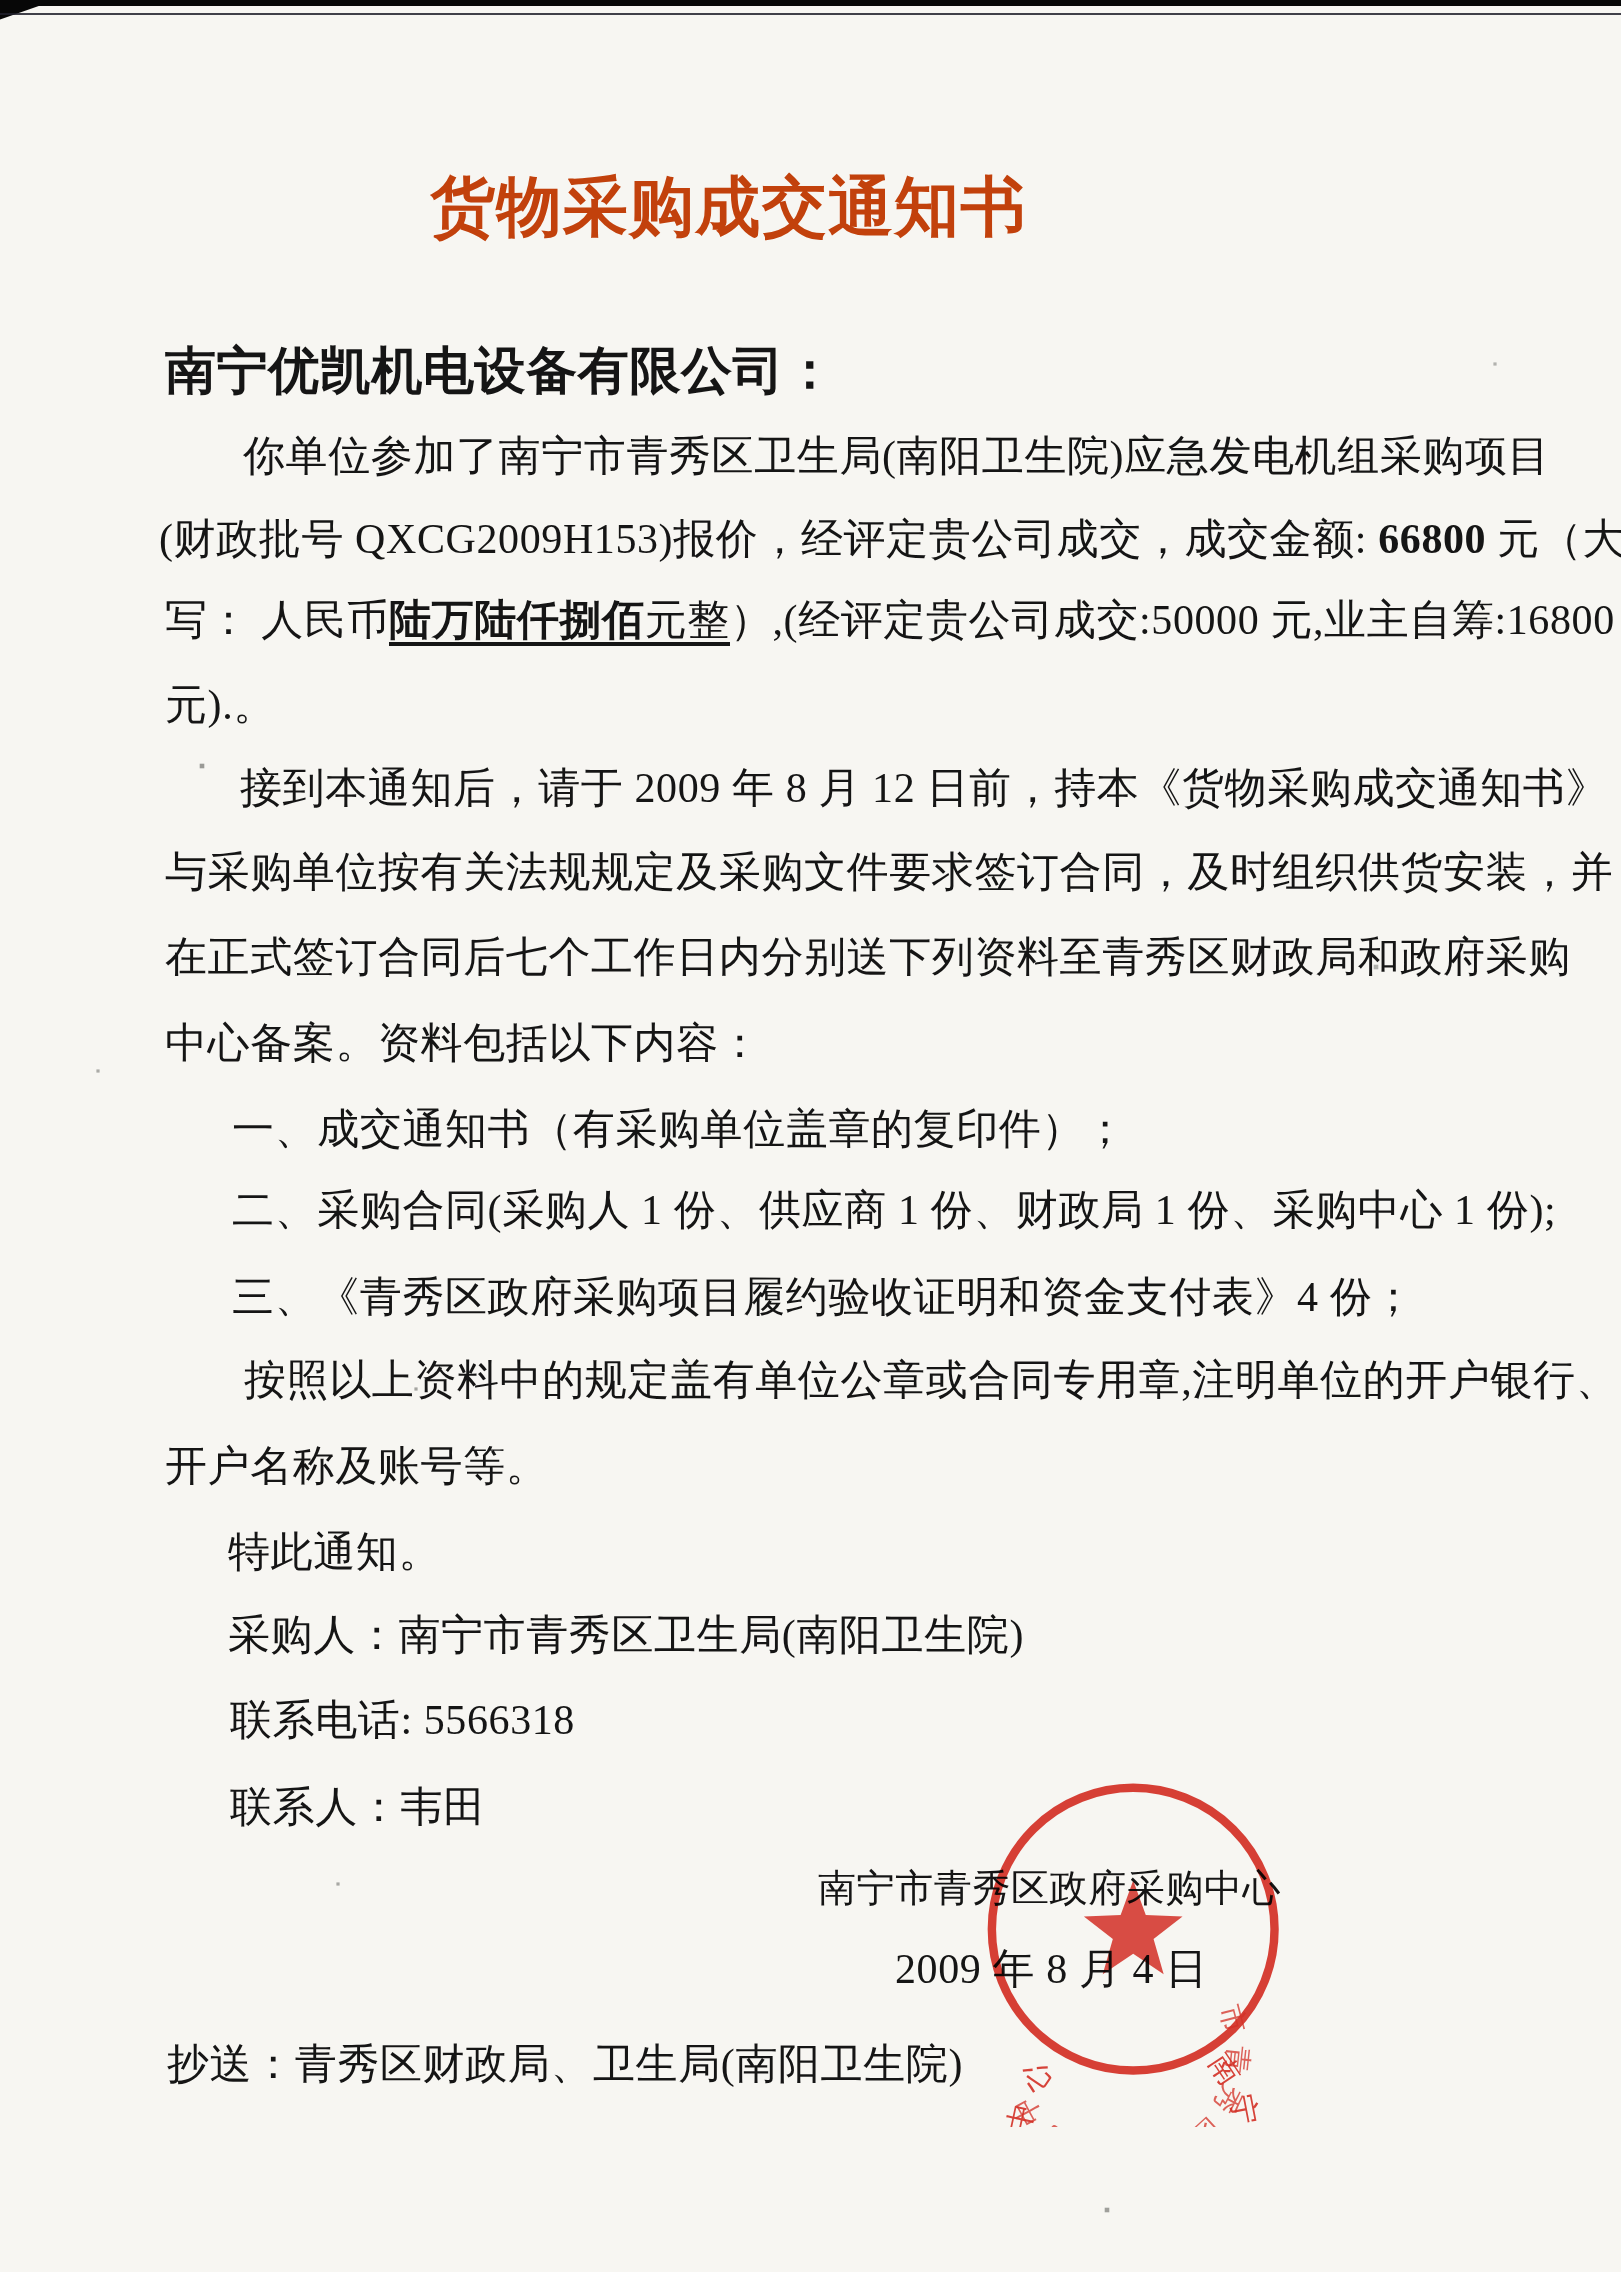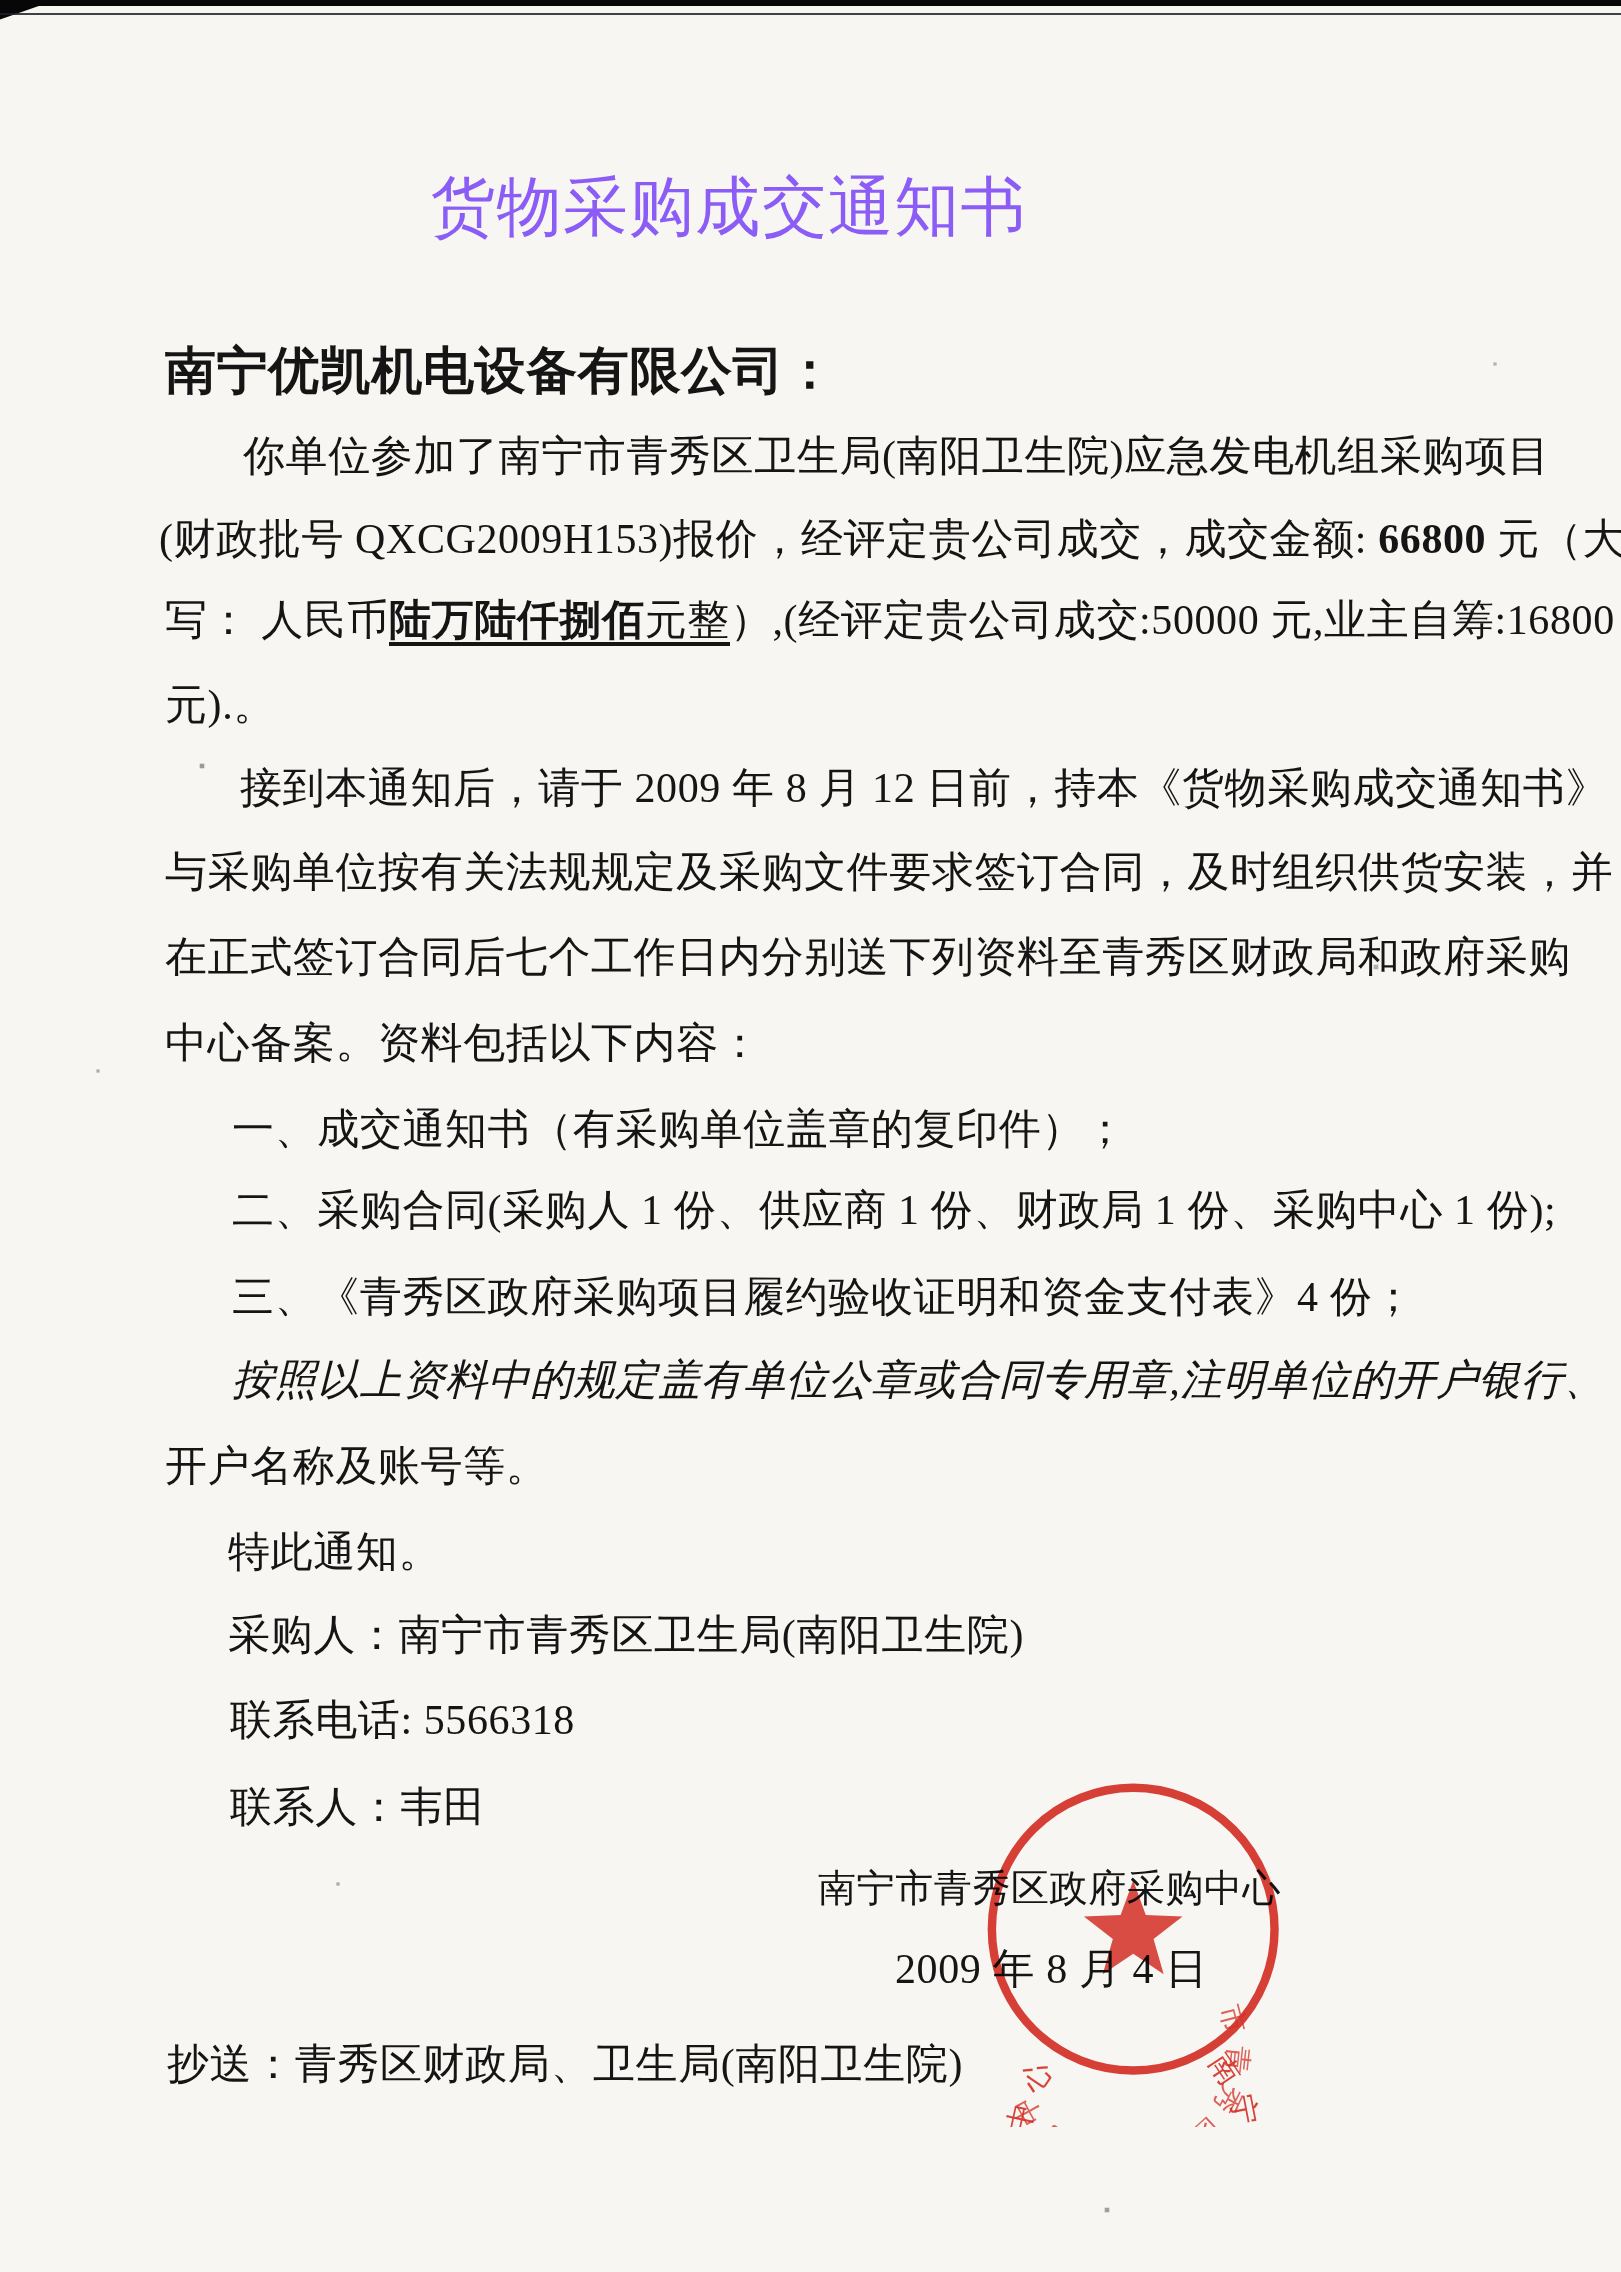--- a/index.html
+++ b/index.html
@@ -13,21 +13,21 @@
     background:#f7f6f2;color:#151515;
   }
   .line{
     position:absolute;white-space:nowrap;
     font-size:42px;line-height:42px;color:#151515;
     letter-spacing:0.6px;
   }
   .bold{font-weight:700;}
   .doc-title{
     position:absolute;top:163px;left:0;width:1457px;text-align:center;
-    font-size:65px;font-weight:400;letter-spacing:1.3px;color:#8b5cf6;
+    font-size:65px;font-weight:700;letter-spacing:1.3px;color:#c2410c;
   }
   .recipient{font-size:51px;font-weight:700;}
   .caps-underline{
     display:inline-block;border-bottom:4.5px solid #151515;padding-bottom:1.3px;
   }
   .sig{font-size:38px;}
   
   .top-bar{position:absolute;top:0;left:0;width:1621px;height:5.8px;background:#070707;}
   .top-wedge{
     position:absolute;top:0;left:0;width:56px;height:19.5px;background:#070707;
@@ -66,21 +66,21 @@
 
   <div class="line" style="top:767px;left:240px;">接到本通知后，请于 2009 年 8 月 12 日前，持本《货物采购成交通知书》</div>
   <div class="line" style="top:851px;left:165px;">与采购单位按有关法规规定及采购文件要求签订合同，及时组织供货安装，并</div>
   <div class="line" style="top:936px;left:165px;">在正式签订合同后七个工作日内分别送下列资料至青秀区财政局和政府采购</div>
   <div class="line" style="top:1022px;left:165px;">中心备案。资料包括以下内容：</div>
 
   <div class="line" style="top:1108px;left:232px;">一、成交通知书（有采购单位盖章的复印件）；</div>
   <div class="line" style="top:1189px;left:232px;">二、采购合同(采购人 1 份、供应商 1 份、财政局 1 份、采购中心 1 份);</div>
   <div class="line" style="top:1276px;left:232px;">三、《青秀区政府采购项目履约验收证明和资金支付表》4 份；</div>
 
-  <div class="line" style="top:1359px;left:232px;font-style:italic;">按照以上资料中的规定盖有单位公章或合同专用章,注明单位的开户银行、</div>
+  <div class="line" style="top:1359px;left:244px;">按照以上资料中的规定盖有单位公章或合同专用章,注明单位的开户银行、</div>
   <div class="line" style="top:1445px;left:165px;">开户名称及账号等。</div>
 
   <div class="line" style="top:1531px;left:228px;">特此通知。</div>
   <div class="line" style="top:1614px;left:228px;text-align:center;">采购人：南宁市青秀区卫生局(南阳卫生院)</div>
   <div class="line" style="top:1699px;left:230px;">联系电话: 5566318</div>
   <div class="line" style="top:1786px;left:230px;">联系人：韦田</div>
 
   <div class="line sig" style="top:1867px;left:818px;">南宁市青秀区政府采购中心</div>
   <div class="line" style="top:1948px;left:895px;">2009 年 8 月 4 日</div>
 

